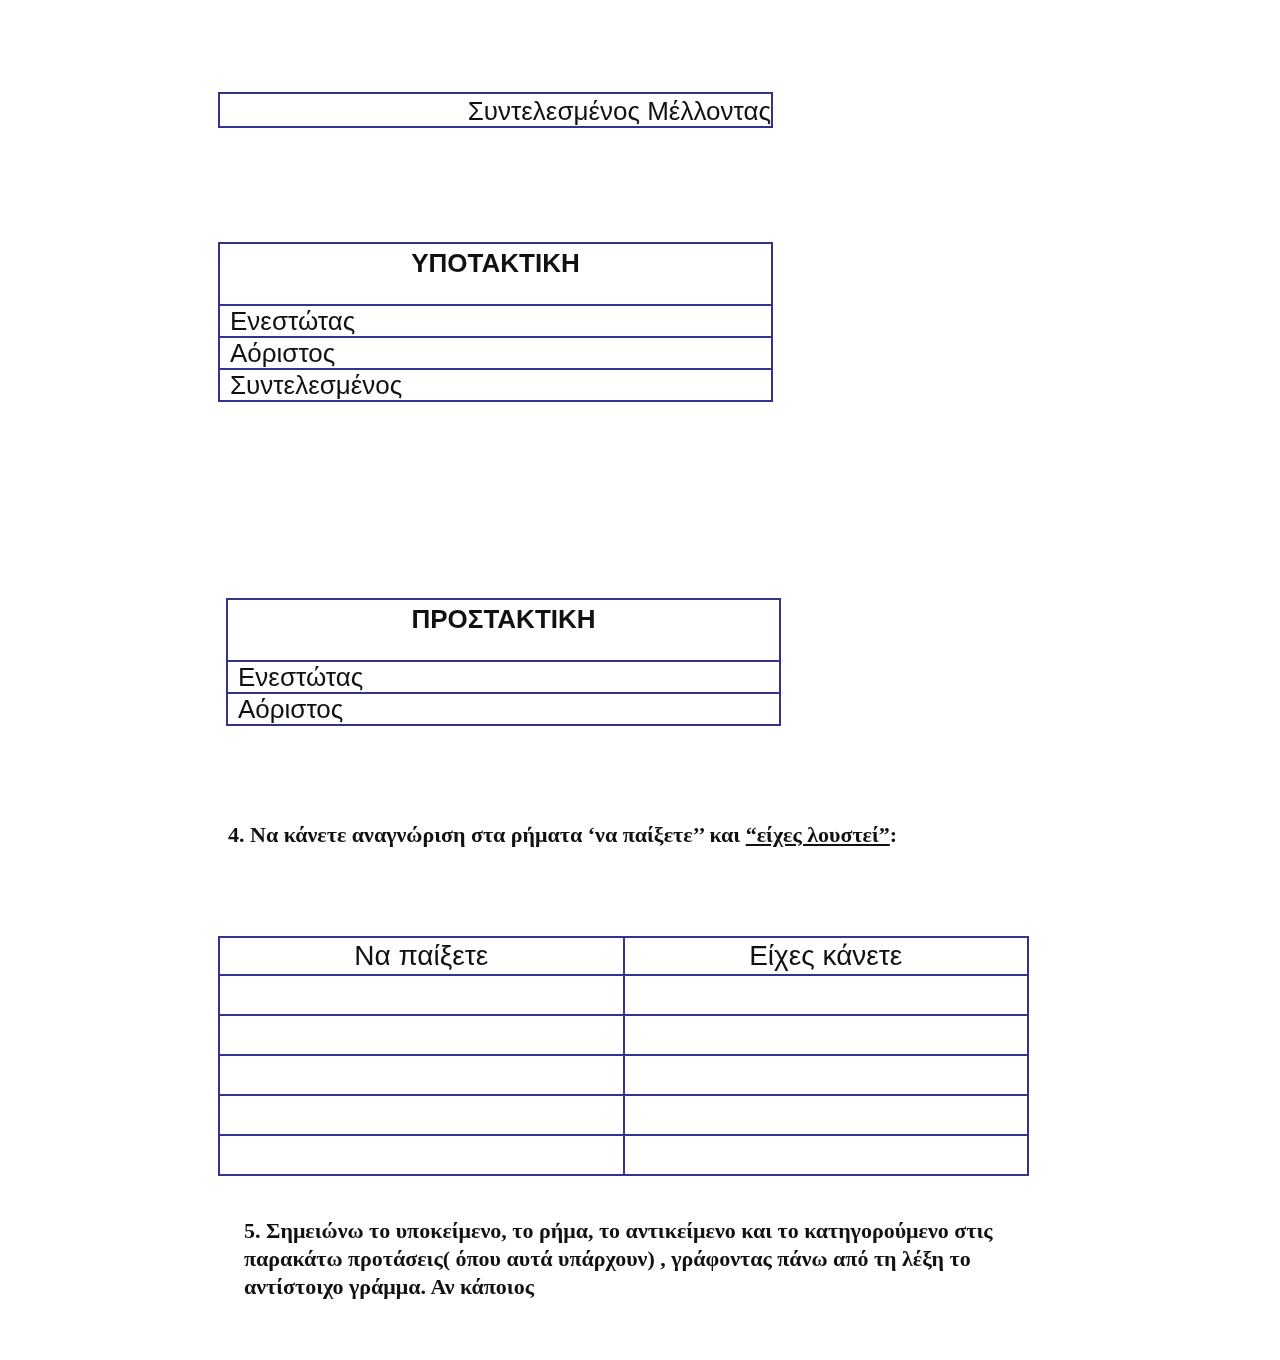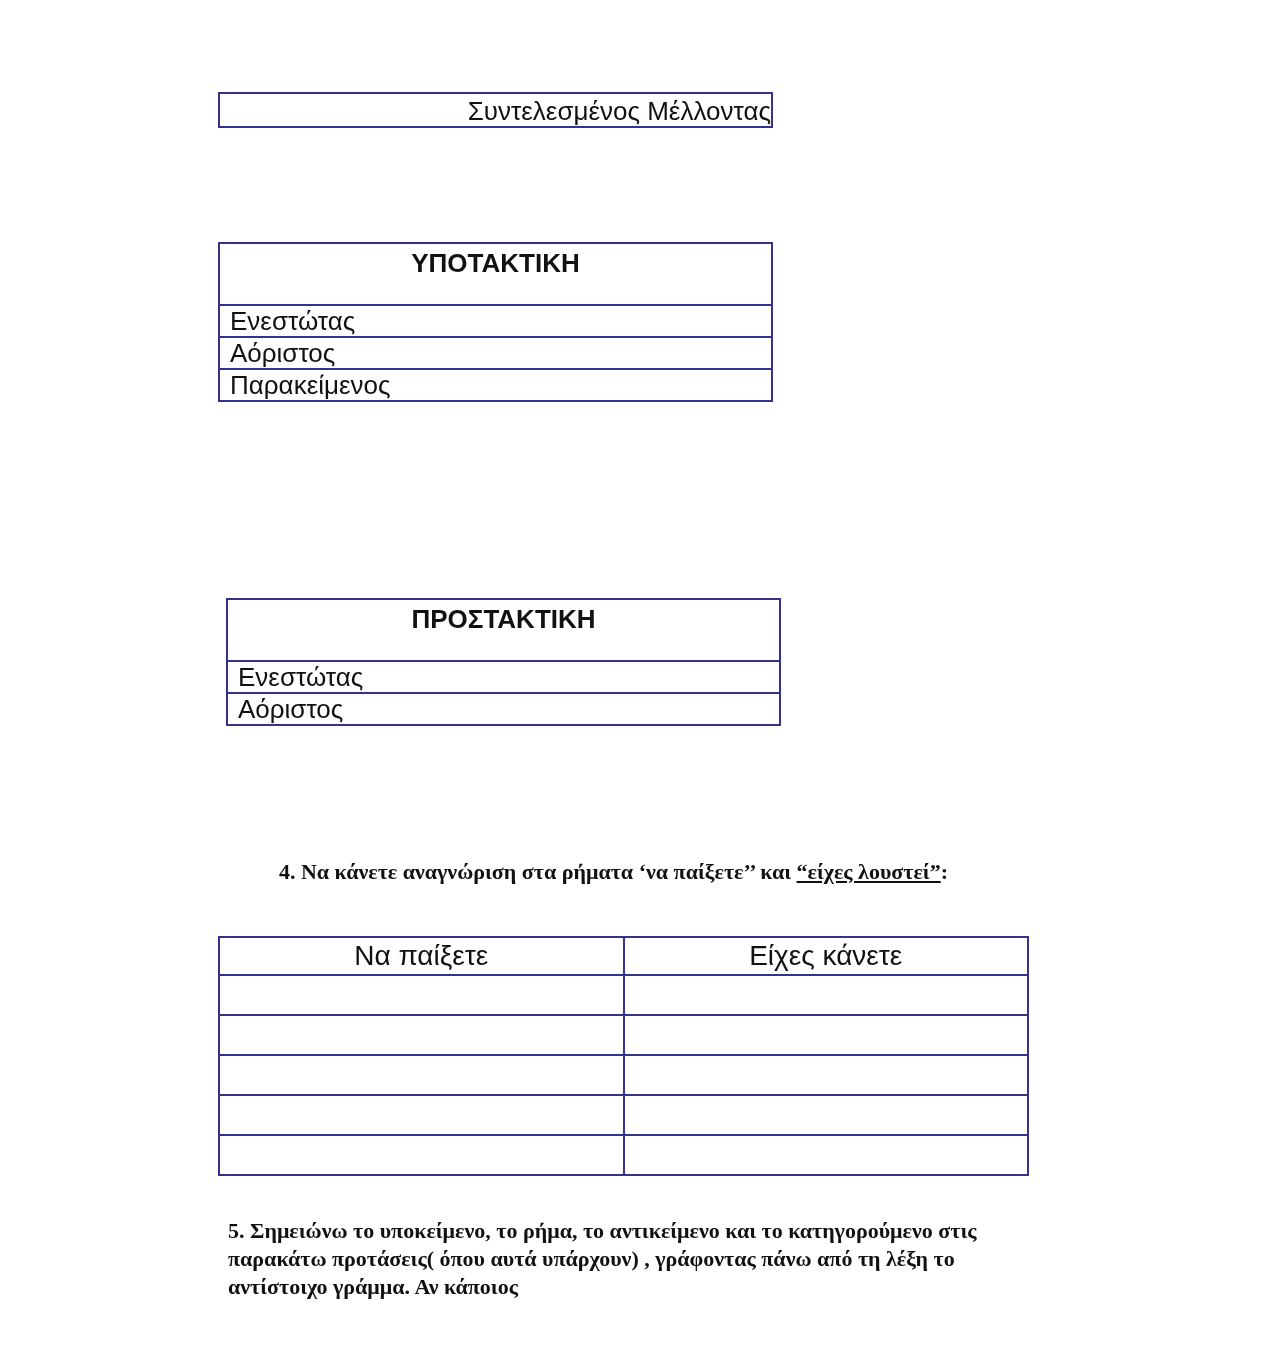--- a/index.html
+++ b/index.html
@@ -5,22 +5,22 @@
   html, body { margin:0; padding:0; background:#ffffff; }
   body { width:1280px; height:1360px; position:relative; overflow:hidden; font-family:"Liberation Sans", sans-serif; color:#111; }
   .box { position:absolute; border:2px solid #33338f; box-sizing:border-box;text-align:right; }
   .tbl { position:absolute; border-collapse:collapse; }
   .tbl td { border:2px solid #33338f; padding:0 0 0 10px; font-size:26px; line-height:30px; height:30px; vertical-align:middle; }
   .tbl td.head { text-align:center; font-weight:bold; font-size:26px; vertical-align:top; height:56px; padding:4px 0 0 0; }
   .single { left:218px; top:92px; width:555px; height:36px; font-size:26px; line-height:34px; padding-left:10px; }
   .t1 { left:218px; top:242px; width:555px; }
   .t2 { left:218px; top:598px; width:555px;margin-left:8px; }
   .q { position:absolute; font-family:"Liberation Serif", serif; font-weight:bold; font-size:22px; line-height:28px; color:#111; }
-  .q4 { left:228px; top:858px; width:720px;text-align:right; }
-  .q5 { left:228px; top:1217px; width:760px; }
+  .q4 { left:228px; top:821px; width:720px; }
+  .q5 { left:244px; top:1217px; width:760px; }
   .u { text-decoration:underline; }
   .t3 { left:218px; top:936px; width:811px; }
   .t3 td { width:50%; height:38px; padding:0; }
   .t3 td.h { text-align:center; font-size:28px; font-weight:normal; height:36px;margin-left:24px; }
 </style>
 </head>
 <body>
 
 <div class="box single">
   <span>Συντελεσμένος Μέλλοντας</span>
@@ -31,21 +31,21 @@
       <tr>
         <td class="head">ΥΠΟΤΑΚΤΙΚΗ</td>
       </tr>
   <tr>
         <td>Ενεστώτας</td>
       </tr>
   <tr>
         <td>Αόριστος</td>
       </tr>
   <tr>
-        <td>Παρακείμενος</td>
+        <td>Συντελεσμένος</td>
       </tr>
 </tbody>
   </table>
 
 <table class="tbl t2">
   <tbody>
       <tr>
         <td class="head">ΠΡΟΣΤΑΚΤΙΚΗ</td>
       </tr>
   <tr>

